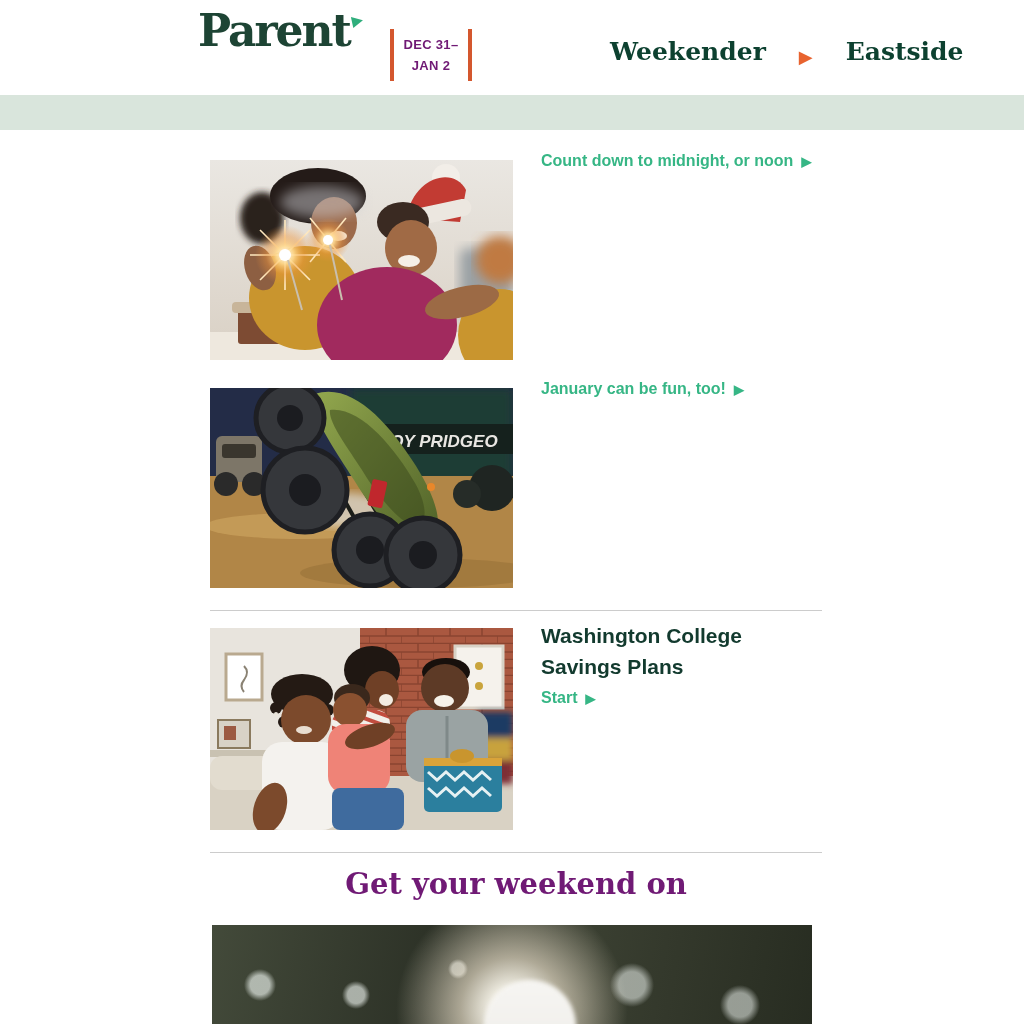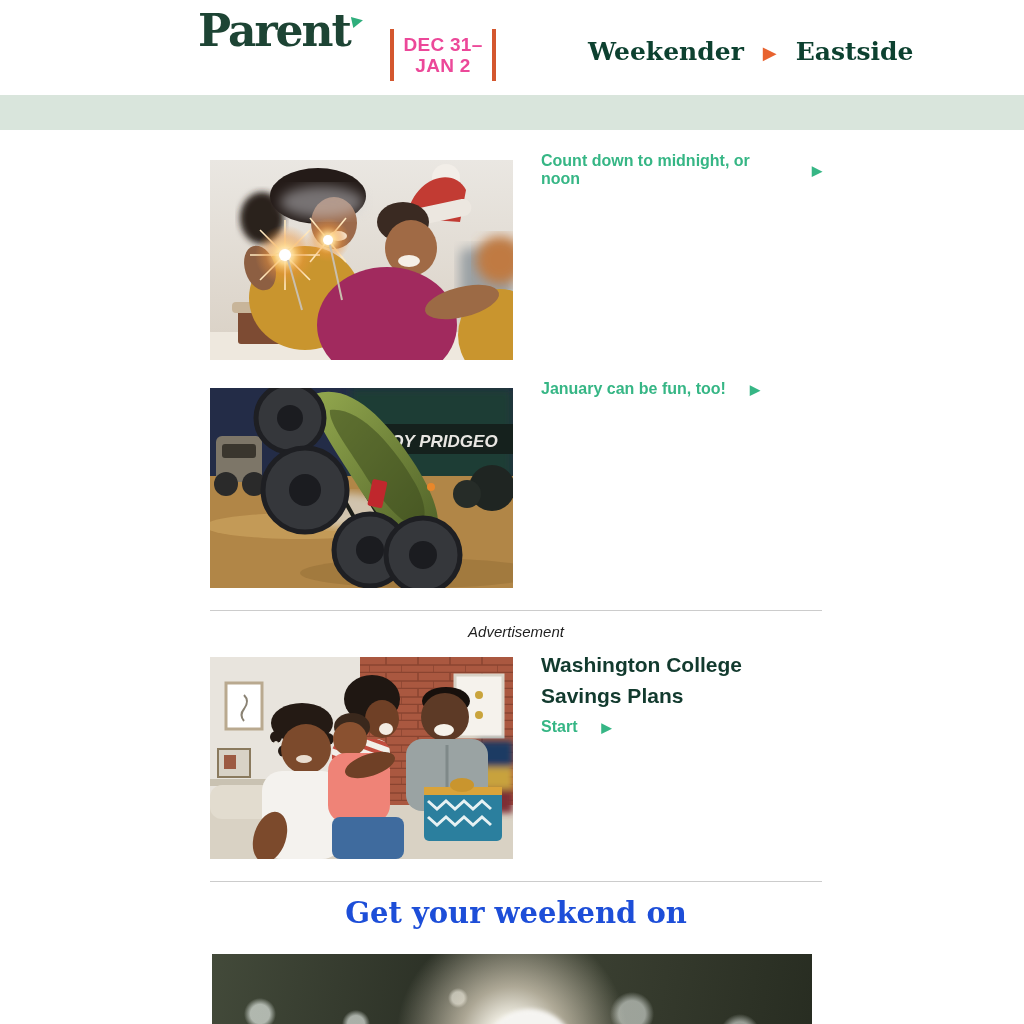--- a/index.html
+++ b/index.html
@@ -19,57 +19,57 @@
   }
   .logo .line { display:block; }
   .logo-flag {
     display:inline-block; width:12px; height:11px; background:#2fae7c;
     clip-path:polygon(0 0, 100% 30%, 20% 100%);
     margin-left:1px; vertical-align:18px;
   }
   .date-badge { position:absolute; left:390px; top:29px; z-index:2; display:flex; align-items:center; }
   .date-badge .bar { width:4px; height:52px; background:#d4572e; }
   .date-text {
-    width:98px; text-align:center; font-weight:bold; font-size:19px;
-    line-height:21px; color:#ec4899; letter-spacing:.3px;
+    width:74px; text-align:center; font-weight:bold; font-size:13px;
+    line-height:21px; color:#701a75; letter-spacing:.3px;
   }
   .edition {
-    position:absolute; left:588px; top:37px; z-index:2;
-    display:flex; align-items:center; gap:19px;
+    position:absolute; left:610px; top:37px; z-index:2;
+    display:flex; align-items:flex-end; gap:33px;
     font-family:"DejaVu Serif", serif; font-weight:bold; font-size:25px; color:#0d4130;
   }
   .edition .tri { color:#e8632f; font-size:18px; line-height:1; margin-top:2px; }
 
   
   .main { width:612px; margin-left:210px; padding-top:30px; }
   .row { display:flex; gap:28px; }
   .row.spaced { margin-bottom:28px; }
   .thumb { width:303px; height:200px; flex:none; overflow:hidden; position:relative; cursor:pointer; }
   .thumb svg { display:block; }
   .copy { flex:1; margin-top:-8px; }
   .copy h2 {
     margin:0 0 7px; font-size:21px; line-height:31px; font-weight:bold;
     color:#123a2e; cursor:pointer;
   }
   .copy p { margin:0 0 16px; font-size:16.5px; line-height:24.5px; color:#2e2e2e; }
   .more {
-    display:inline-flex; align-items:center; gap:24px;
+    display:inline-flex; align-items:center; gap:8px;
     color:#36b685; font-weight:bold; font-size:16px; cursor:pointer; text-decoration:none;
   }
   .more .arrow { font-size:13px; margin-top:1px; }
 
   .divider { border:none; border-top:1px solid #cccccc; margin:22px 0 0 0; width:612px; }
   .ad-label { text-align:center; font-style:italic; font-size:15px; color:#1e1e1e; margin:12px 0 0; }
   .ad-row { margin-top:17px;justify-content:space-between; }
   .thumb.tall { height:202px; }
 
   .weekend-heading {
     margin:14px 0 0; text-align:center;
     font-family:"DejaVu Serif", serif; font-weight:bold;
-    font-size:29px; color:#1d4ed8;
+    font-size:29px; color:#701a75;
   }
 
   
   .bottom-image {
     width:600px; height:200px; margin:24px 0 0 2px; position:relative; overflow:hidden; cursor:pointer;
     background:
       radial-gradient(circle at 50% 42%, rgba(255,252,242,.95) 0 6%, rgba(255,242,220,.6) 16%, rgba(255,240,214,0) 36%),
       radial-gradient(circle 16px at 8% 30%, rgba(215,222,215,.75) 60%, rgba(215,222,215,0) 100%),
       radial-gradient(circle 20px at 16% 75%, rgba(210,216,210,.7) 60%, rgba(210,216,210,0) 100%),
       radial-gradient(circle 14px at 24% 35%, rgba(220,226,220,.7) 60%, rgba(220,226,220,0) 100%),
@@ -239,21 +239,20 @@
       </div>
       <div class="copy">
         <a class="more">
             <span>January can be fun, too!</span>
             <span class="arrow">▶</span>
           </a>
       </div>
     </div>
 
     <hr class="divider">
-    <div class="ad-label">Advertisement</div>
 
     <div class="row ad-row">
       <div class="thumb tall">
         <svg width="303" height="202" viewBox="0 0 303 202" xmlns="http://www.w3.org/2000/svg">
           <defs>
             <pattern id="s3brick" width="32" height="16" patternUnits="userSpaceOnUse">
               <rect width="32" height="16" fill="#aa5840"></rect>
               <path d="M0 15.5 H32 M16 0 V8 M0 8 H32 M32 8 V16" stroke="#8a4430" stroke-width="1.5" fill="none"></path>
             </pattern>
             <pattern id="s3stripe" width="10" height="10" patternUnits="userSpaceOnUse" patternTransform="rotate(20)">

